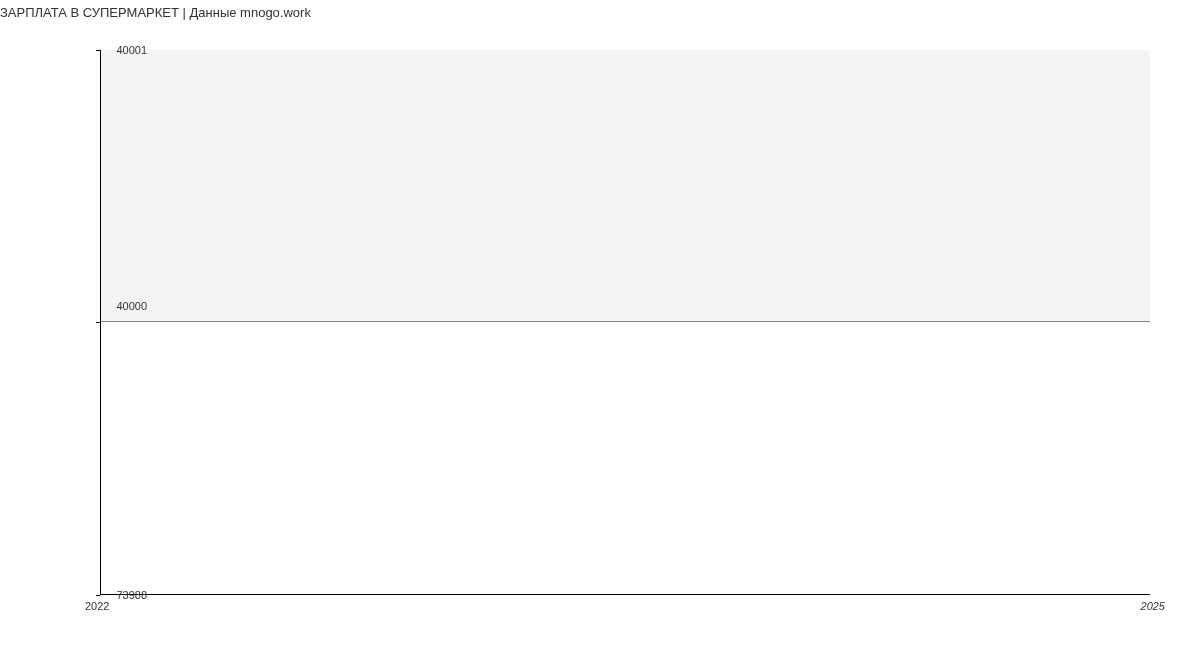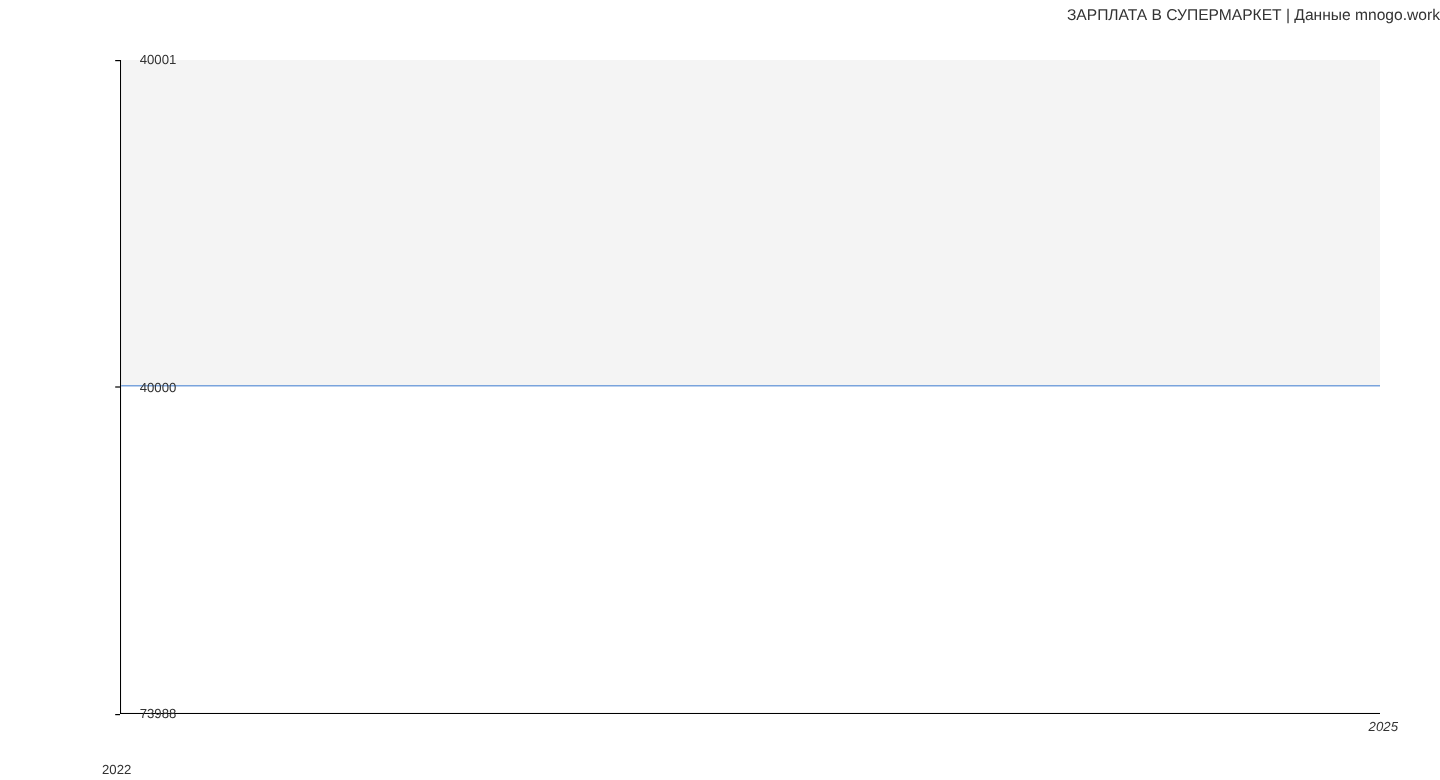--- a/index.html
+++ b/index.html
@@ -13,21 +13,21 @@
     .chart-container {
       width: 1200px;
       height: 650px;
       position: relative;
     }
     .chart-title {
       position: absolute;
       top: 5px;
       left: 0;
       right: 0;
-      text-align: right;
+      text-align: left;
       font-size: 13px;
       color: #333;
     }
     .plot-area {
       position: absolute;
       left: 100px;
       top: 50px;
       width: 1050px;
       height: 545px;
       border-left: 1px solid #000;
@@ -87,22 +87,22 @@
 
   <div class="plot-area">
     <div class="plot-fill-upper"></div>
     <div class="plot-fill-lower"></div>
     <div class="data-line"></div>
   </div>
 
   <div class="y-tick" style="top: 50px;">40001</div>
   <div class="y-tick-mark" style="top: 50px;"></div>
 
-  <div class="y-tick" style="top: 324px;">40000</div>
+  <div class="y-tick" style="top: 306px;">40000</div>
   <div class="y-tick-mark" style="top: 322px;"></div>
 
   <div class="y-tick" style="top: 595px;">73988</div>
   <div class="y-tick-mark" style="top: 595px;"></div>
 
-  <div class="x-tick-label" style="left: 85px; margin-top: 36px;">2022</div>
+  <div class="x-tick-label" style="left: 85px;">2022</div>
   <div class="x-tick-label" style="right: 35px; font-style: italic;">2025</div>
 
 </div>
 
 </body></html>

